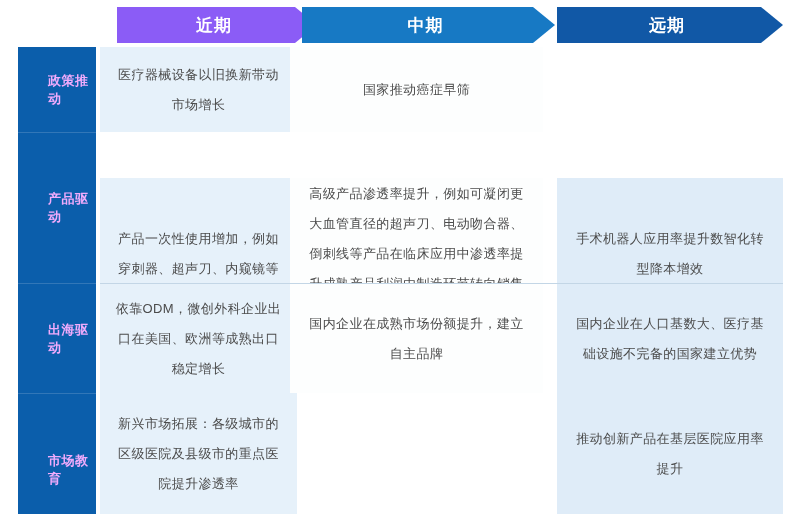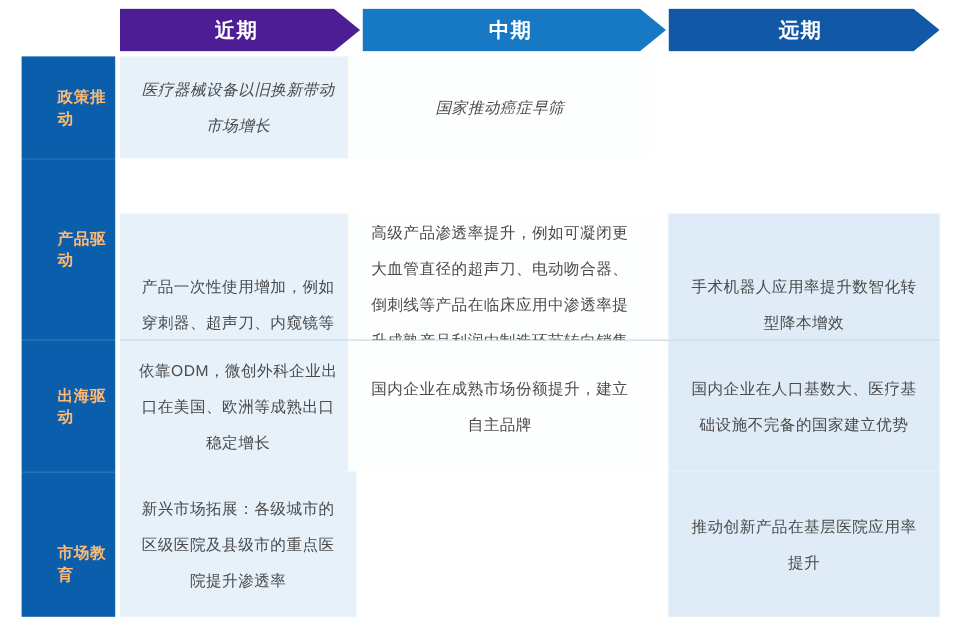--- a/index.html
+++ b/index.html
@@ -34,23 +34,23 @@
     font-weight: bold;
     letter-spacing: 1px;
     box-sizing: border-box;
   }
   .hdr-label {
     position: relative;
     margin-right: 6px;
     line-height: 1;
   }
   .hdr-1 {
-    left: 100px;
+    left: 117px;
     width: 200px;
-    background: #4c1d95;
+    background: #8b5cf6;
     clip-path: polygon(0 0, calc(100% - 22px) 0, 100% 50%, calc(100% - 22px) 100%, 0 100%);
   }
   .hdr-2 {
     left: 302px;
     width: 253px;
     background: #1779c4;
     clip-path: polygon(0 0, calc(100% - 22px) 0, 100% 50%, calc(100% - 22px) 100%, 0 100%);
     justify-content: center;
   }
   .hdr-3 {
@@ -69,21 +69,21 @@
     height: 467px;
     background: #0b5eab;
   }
   .rail-cell {
     position: absolute;
     left: 0;
     width: 78px;
     display: flex;
     align-items: center;
     justify-content: center;
-    color: #fdba74;
+    color: #f0abfc;
     font-size: 13px;
     font-weight: bold;
     letter-spacing: 0.5px;
     box-sizing: border-box;
     padding-left: 30px;
   }
   .rail-cell.sep { border-top: 1px solid rgba(255,255,255,0.16); }
 
   .rail-r0 { top: 0px;   height: 85px; }
   .rail-r1 { top: 85px;  height: 151px; }
@@ -107,21 +107,21 @@
     text-align: center;
     letter-spacing: 0.4px;
   }
 
   
   .col-1 { left: 100px; width: 197px; }
   .col-2 { left: 290px; width: 253px; }
   .col-3 { left: 557px; width: 226px; }
 
   
-  .row-0 { top: 47px;  height: 85px; font-style: italic; }
+  .row-0 { top: 47px;  height: 85px; }
   .row-1 { top: 132px; height: 151px; margin-top: 46px; }
   .row-2 { top: 284px; height: 109px; }
   .row-3 { top: 393px; height: 121px; }
 
   
   .bg-pale  { background: #e6f1fa; }
   .bg-white { background: #fdfefe; }
   .bg-blue  { background: #dfecf8; }
 
   

